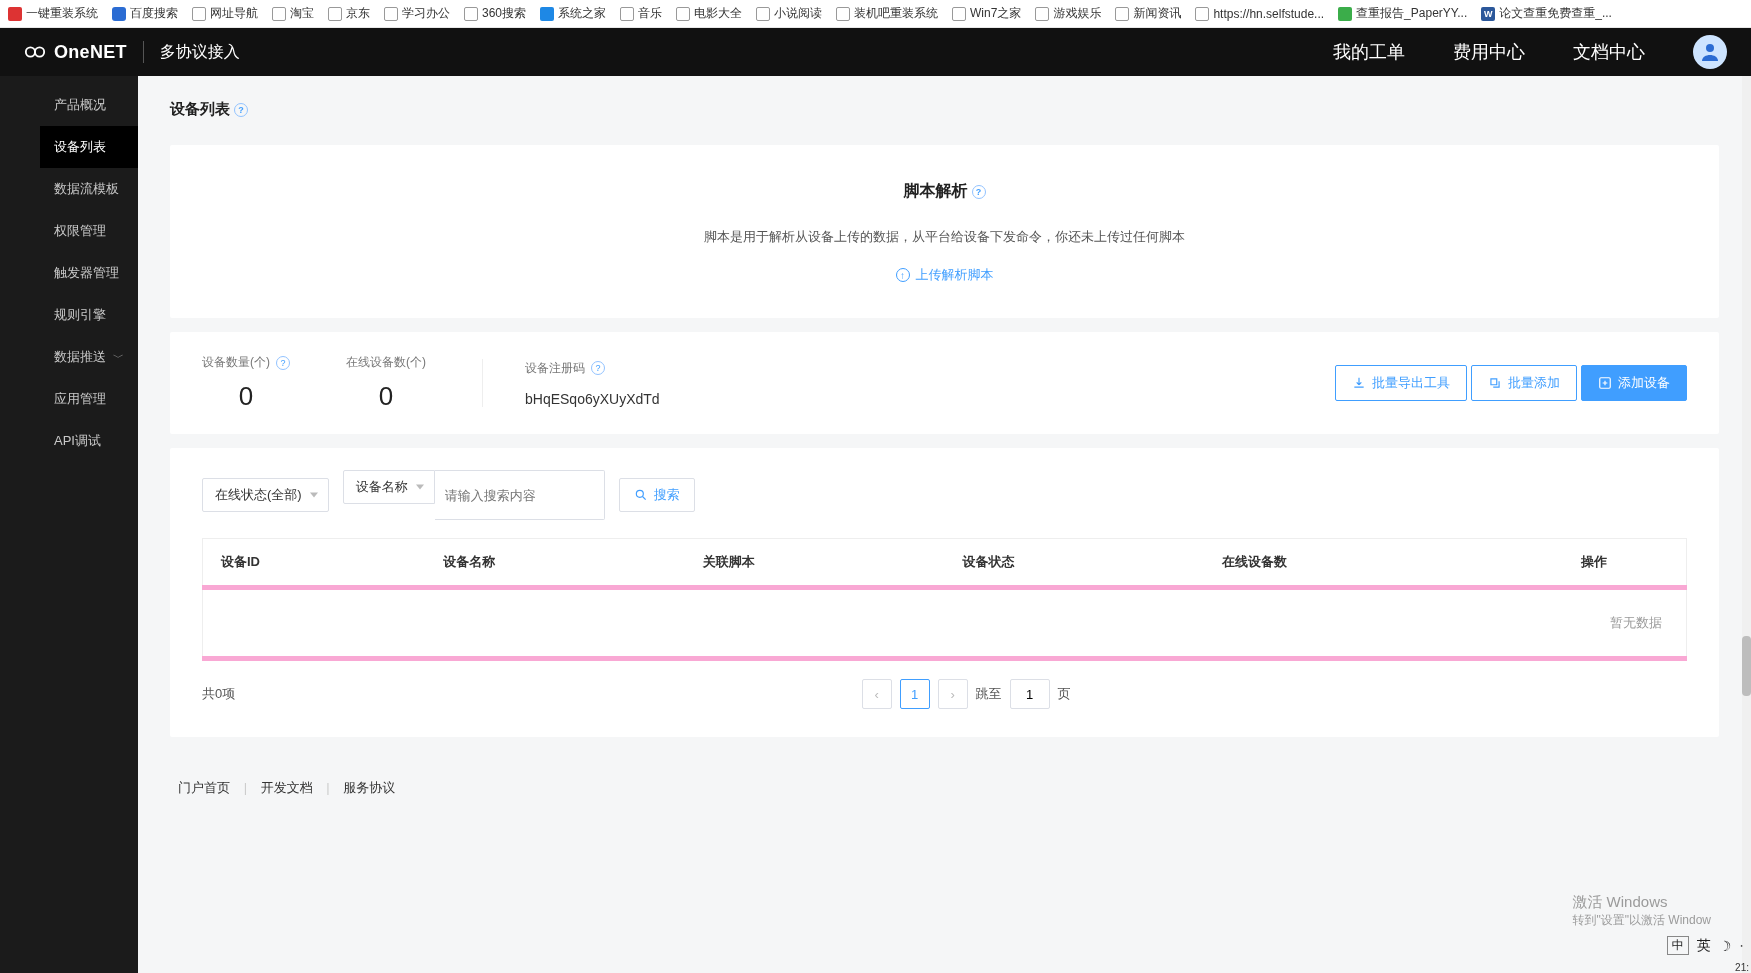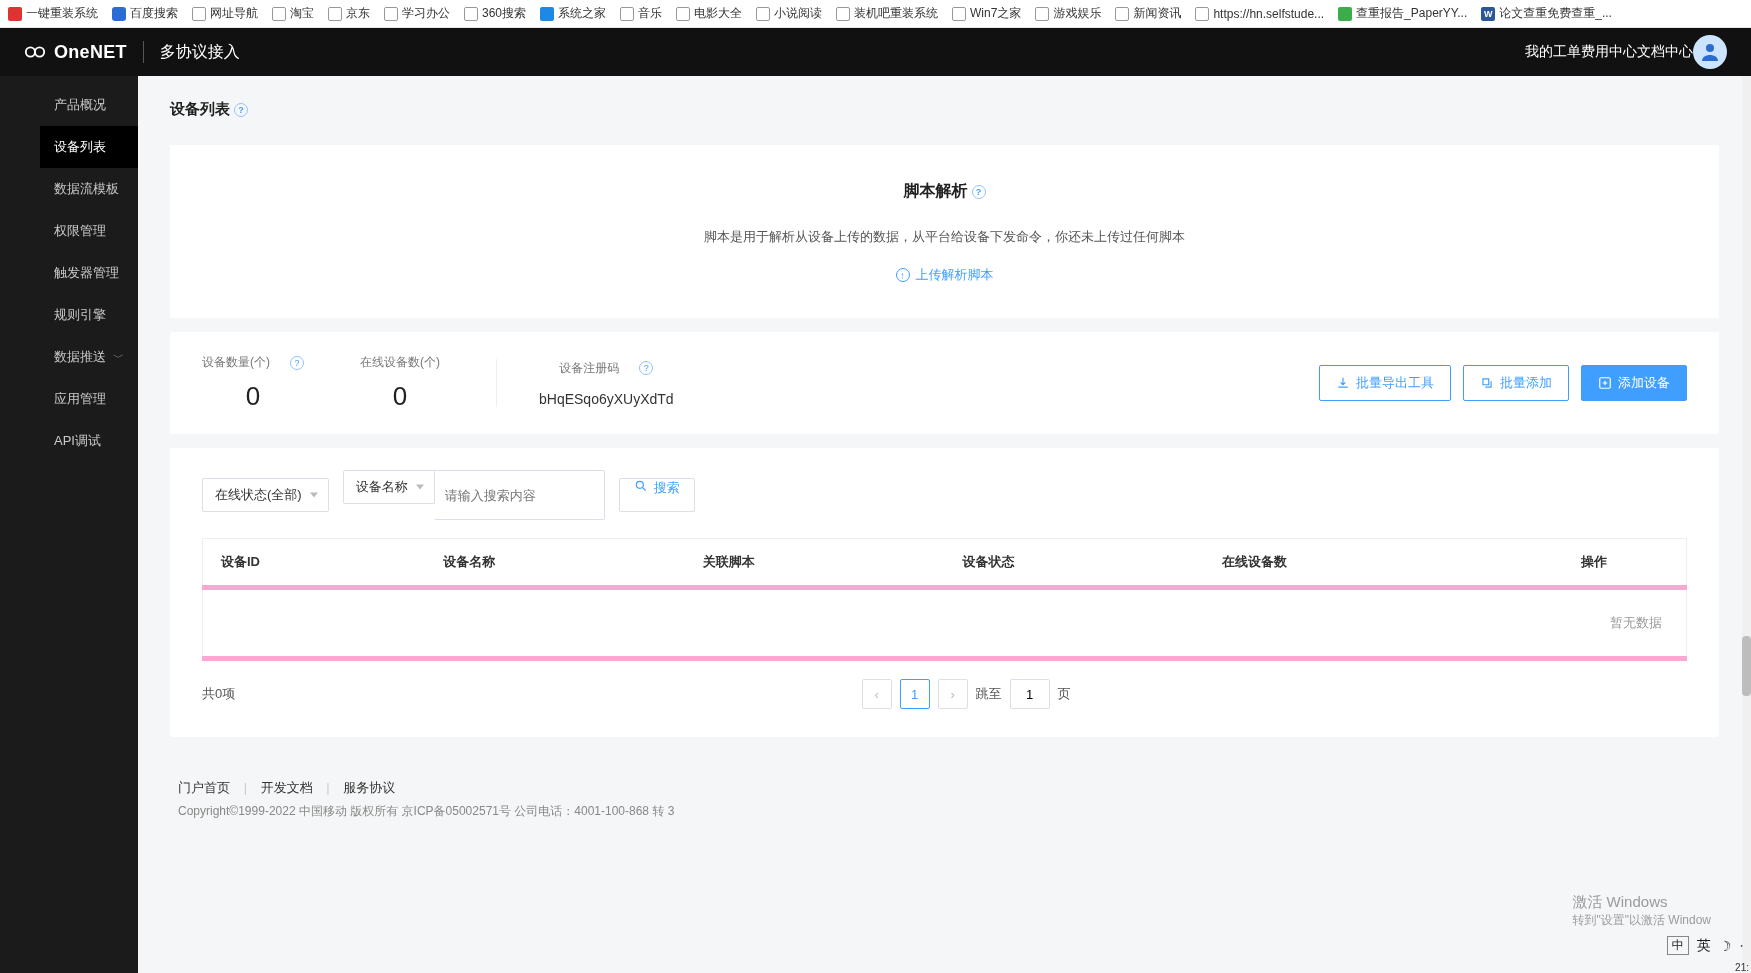--- a/index.html
+++ b/index.html
@@ -14,21 +14,21 @@
     .bm-ico.b-green  { background:#3bad4a;border:none;}
     .bm-ico.b-baidu  { background:#2b6cd3;border:none;border-radius:3px;}
     .bm-ico.b-w      { background:#2b579a;border:none;color:#fff;display:flex;align-items:center;justify-content:center;font-size:9px;font-weight:bold;}
 
     
     .hdr { position:absolute; top:28px; left:0; right:0; height:48px; background:#111; color:#fff; display:flex; align-items:center; padding:0 24px;}
     .logo { display:flex; align-items:center; gap:8px; font-size:18px; font-weight:500;}
     .logo-mark { font-weight:700; letter-spacing:.3px;}
     .hdr-divider{ width:1px;height:22px;background:#555;margin:0 16px;}
     .hdr-sub { font-size:16px;}
-    .hdr-right { margin-left:auto; display:flex; align-items:center; font-size:14px;}
+    .hdr-right { margin-left:auto; display:flex; align-items:center; gap:48px; font-size:18px;}
     .avatar { width:34px;height:34px;background:#cde4ff;border-radius:50%;display:flex;align-items:center;justify-content:center;}
     .avatar svg{width:24px;height:24px;}
 
     
     .side { position:absolute; top:76px; left:0; width:138px; bottom:0; background:#1b1b1b; color:#c9c9c9; font-size:13px; padding-top:8px;}
     .side-item { height:42px; display:flex; align-items:center; padding:0 14px; cursor:pointer; justify-content:space-between;margin-left:40px;}
     .side-item.active { background:#000; color:#fff;}
     .chev { font-size:11px; color:#888;}
 
     
@@ -38,36 +38,36 @@
 
     .panel { background:#fff; margin:14px 32px; border-radius:2px; }
     .script-panel{ text-align:center; padding:36px 20px 34px;}
     .sp-title{font-size:16px;font-weight:700;color:#222;display:inline-flex;align-items:center;gap:4px;}
     .sp-desc{font-size:13px;color:#555;margin-top:26px;}
     .sp-link{font-size:13px;color:#409eff;margin-top:20px;display:inline-flex;align-items:center;gap:6px;cursor:pointer;}
     .up-ic{width:14px;height:14px;border:1.5px solid #409eff;border-radius:50%;display:inline-flex;align-items:center;justify-content:center;font-size:10px;}
 
     .stats-panel{ padding:22px 32px; display:flex; align-items:center;}
     .stat{ text-align:center; margin-right:56px;}
-    .stat-lbl{font-size:12px;color:#777;display:flex;align-items:center;justify-content:center;gap:20px;}
+    .stat-lbl{font-size:12px;color:#777;display:flex;align-items:center;justify-content:flex-start;gap:6px;}
     .stat-val{font-size:26px;font-weight:500;color:#222;margin-top:10px;}
     .stat-str{font-size:14px;color:#333;margin-top:14px;}
     .stat-sep{width:1px;height:48px;background:#eee;margin-right:42px;}
-    .btn-row{margin-left:auto;display:flex;gap:12px;}
+    .btn-row{margin-left:auto;display:flex;gap:4px;}
     .btn{height:36px;padding:0 16px;border:1px solid #409eff;color:#409eff;background:#fff;border-radius:2px;font-size:13px;display:inline-flex;align-items:center;gap:6px;cursor:pointer;}
     .btn.primary{background:#409eff;color:#fff;}
 
     .list-panel{ padding:22px 32px 28px;}
     .filters{display:flex;gap:14px;align-items:center;}
     .sel{height:34px;border:1px solid #dcdfe6;border-radius:2px;padding:0 26px 0 12px;font-size:13px;color:#333;background:#fff;display:inline-flex;align-items:center;position:relative;cursor:pointer;min-width:118px;}
     .sel::after{content:"";position:absolute;right:10px;top:50%;width:0;height:0;border-left:4px solid transparent;border-right:4px solid transparent;border-top:5px solid #bbb;transform:translateY(-50%);}
     .combo{display:flex;}
     .combo .sel{border-radius:2px 0 0 2px;}
     .sinput{height:50px;width:170px;border:1px solid #dcdfe6;border-left:none;border-radius:0 2px 2px 0;padding:0 10px;font-size:13px;color:#333;outline:none;}
-    .sbtn{height:34px;padding:0 14px;border:1px solid #dcdfe6;background:#fff;color:#409eff;border-radius:2px;font-size:13px;display:inline-flex;align-items:flex-start;gap:6px;cursor:pointer;}
+    .sbtn{height:34px;padding:0 14px;border:1px solid #dcdfe6;background:#fff;color:#409eff;border-radius:2px;font-size:13px;display:inline-flex;align-items:center;gap:6px;cursor:pointer;}
 
     .tbl{width:100%;margin-top:18px;border:1px solid #eee;border-collapse:collapse;}
     .tbl th,.tbl td{font-size:13px;text-align:left;padding:14px 18px;border-bottom:5px solid #f9a8d4;color:#333;}
     .tbl th{font-weight:700;}
     .tbl .empty{text-align:right;color:#999;padding:24px;}
 
     .pager{display:flex;align-items:center;margin-top:18px;font-size:13px;color:#555;gap:10px;}
     .pager-mid{margin-left:auto;margin-right:auto;display:flex;align-items:center;gap:8px;}
     .pg-btn{width:30px;height:30px;border:1px solid #dcdfe6;border-radius:2px;display:inline-flex;align-items:center;justify-content:center;color:#bbb;cursor:pointer;}
     .pg-btn.active{border-color:#409eff;color:#409eff;}
@@ -340,21 +340,20 @@
   </div>
 
   <div class="ft">
     <div class="ft-links">
       <a>门户首页</a>
       <span class="ft-sep">|</span>
       <a>开发文档</a>
       <span class="ft-sep">|</span>
       <a>服务协议</a>
     </div>
-    <div class="ft-cp">Copyright©1999-2022 中国移动 版权所有 京ICP备05002571号 公司电话：4001-100-868 转 3</div>
   </div>
 </div>
 
 <div class="sb">
     <div class="sb-th"></div>
   </div>
 
 <div class="winact">
   <div>激活 Windows</div>
   <div class="l2">转到"设置"以激活 Window</div>

